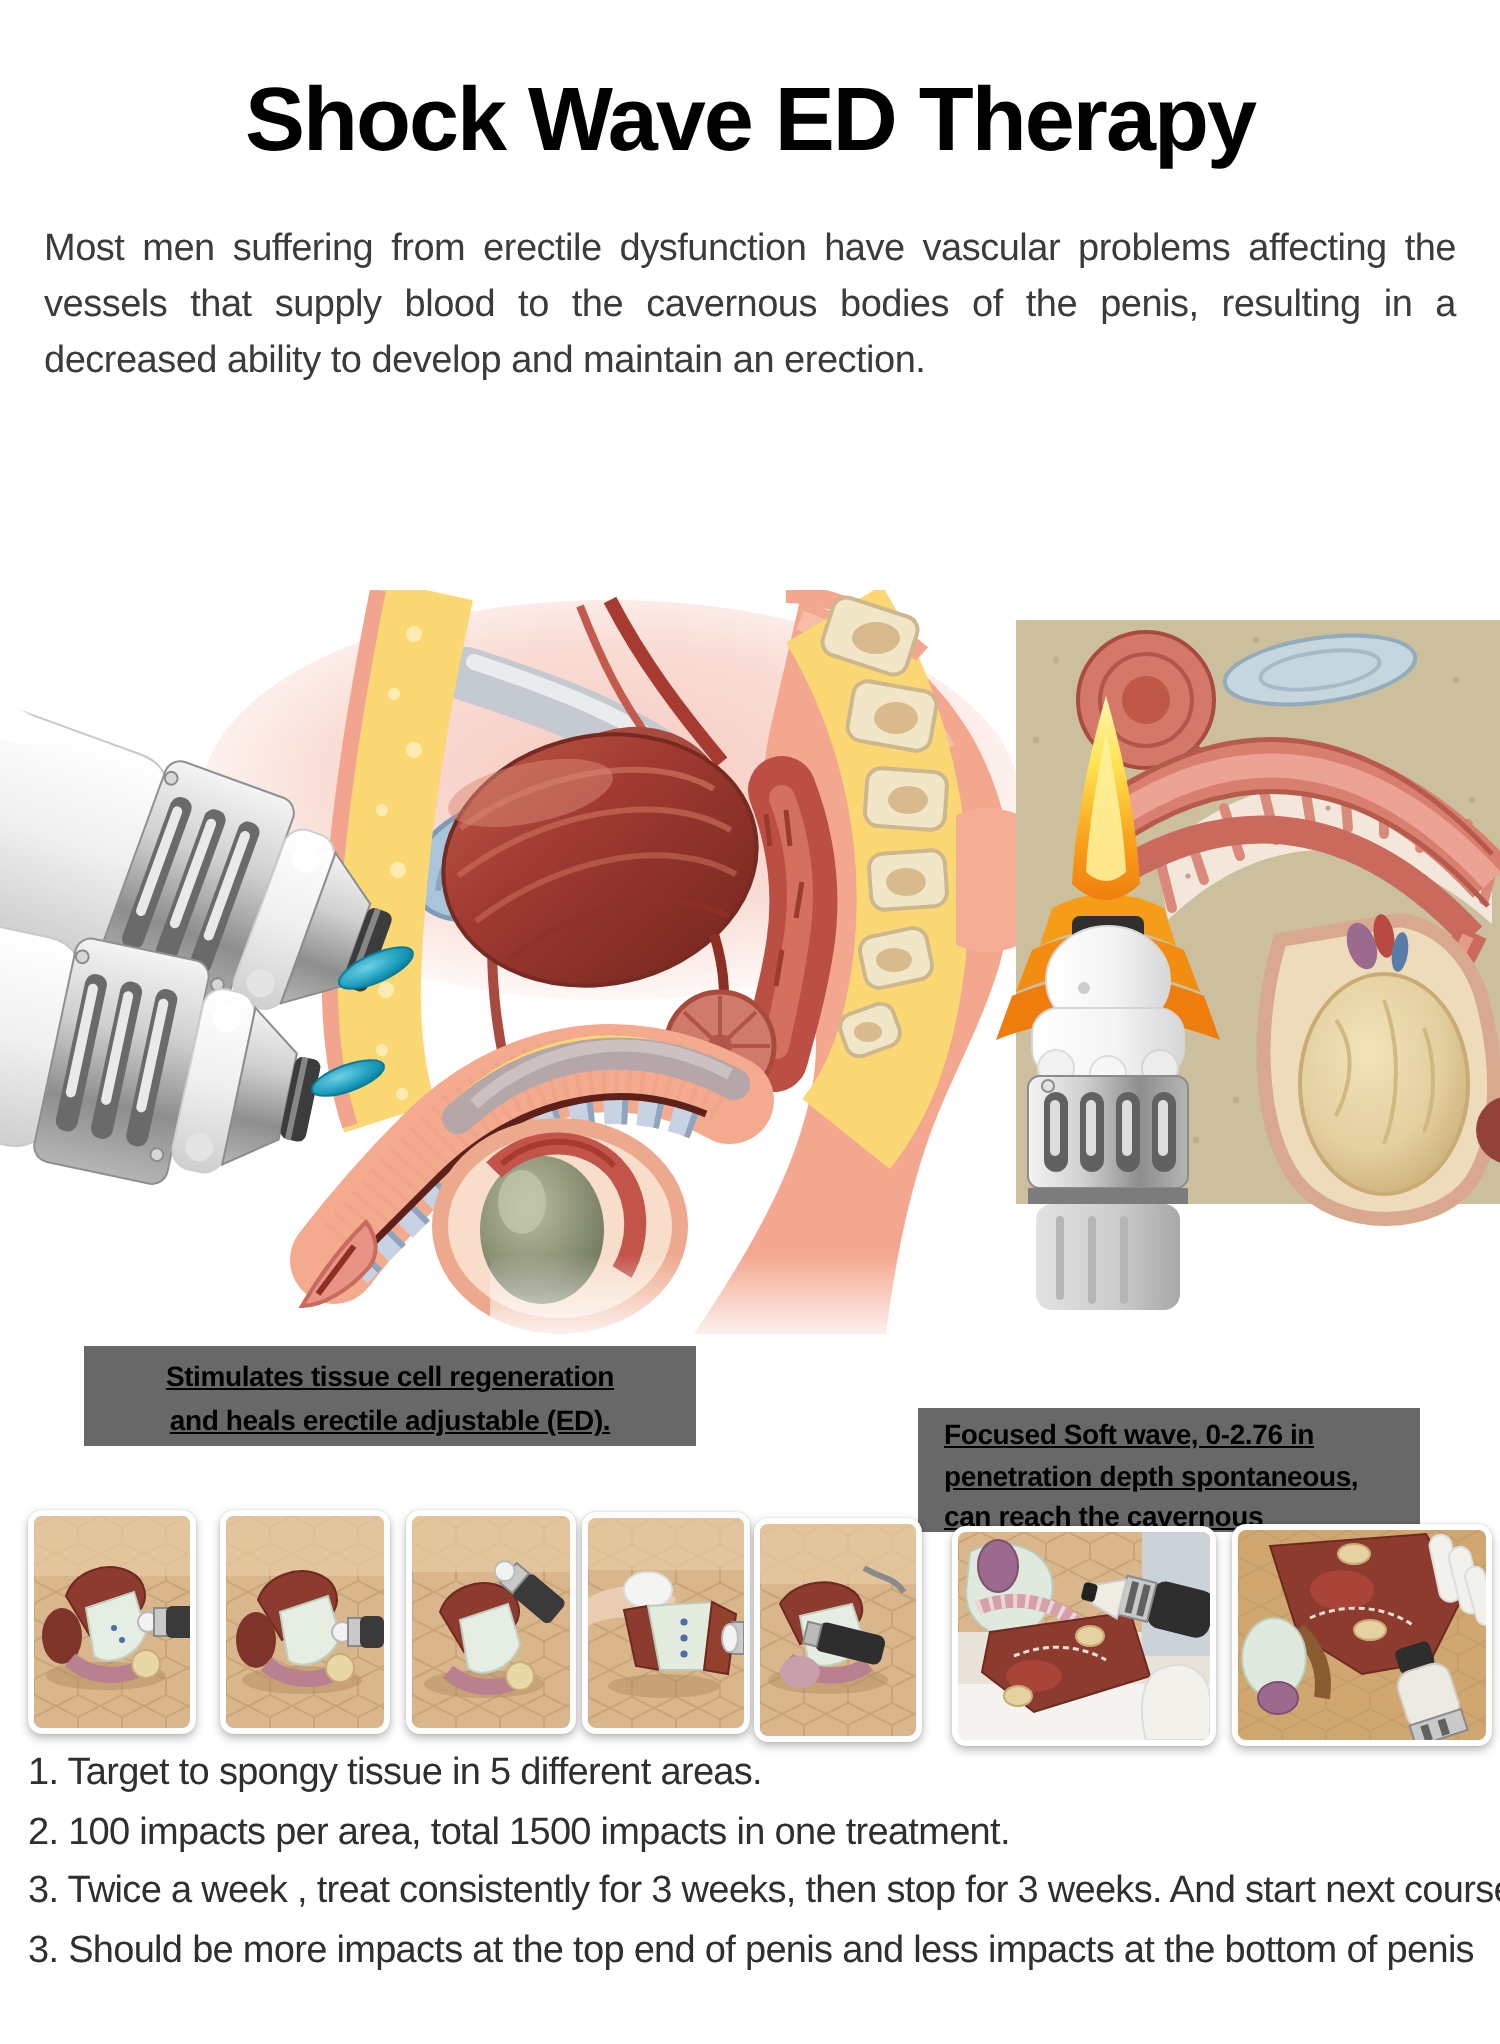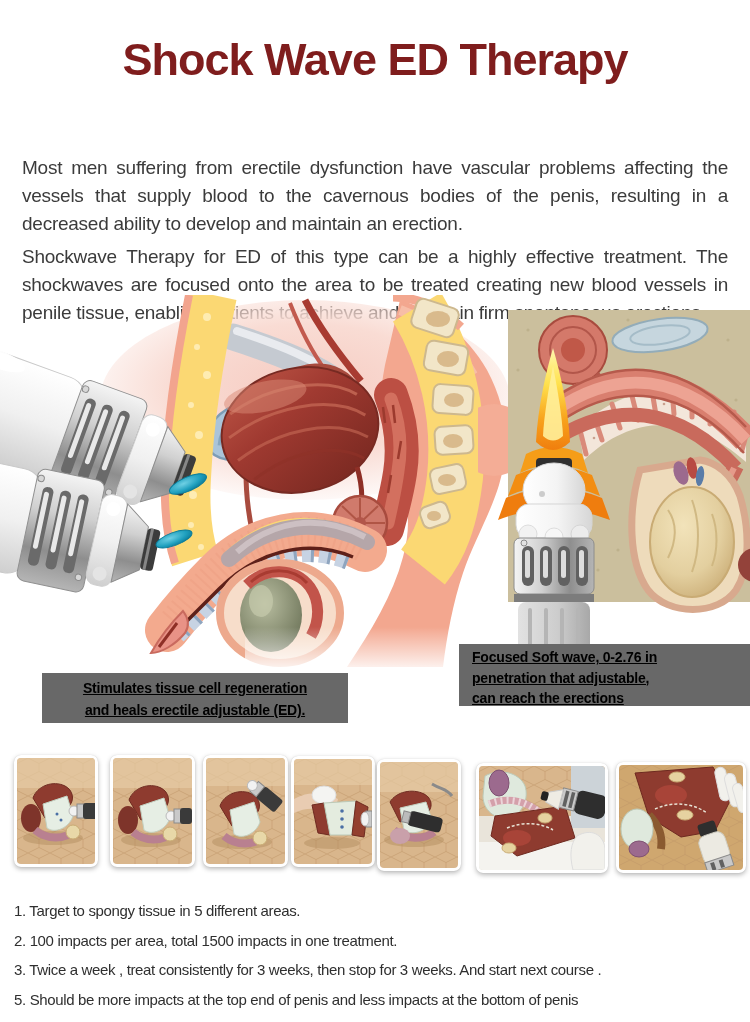--- a/index.html
+++ b/index.html
@@ -1,47 +1,46 @@
 <!DOCTYPE html>
 <html><head>
 <meta charset="utf-8">
 <style>
   html,body{margin:0;padding:0;background:#fff;}
   .page{position:relative;width:750px;height:1022px;background:#ffffff;overflow:hidden;
         font-family:"Liberation Sans",sans-serif;}
   .abs{position:absolute;}
   .title{position:absolute;top:34px;left:0;width:750px;text-align:center;
-         font-size:45px;font-weight:bold;color:#7f1d1d;letter-spacing:-1px;}
+         font-size:45px;font-weight:bold;color:#000000;letter-spacing:-1px;}
   .intro{position:absolute;top:111px;left:22px;width:706px;color:#3b3b3b;
-         font-size:19px;line-height:28px;text-align:justify;letter-spacing:-0.25px;margin-top:43px;}
+         font-size:19px;line-height:28px;text-align:justify;letter-spacing:-0.25px;}
   .intro p{margin:0;}
   .intro p + p{margin-top:5px;}
   .cap{position:absolute;background:#686868;color:#000000;font-weight:700;
        font-size:14px;letter-spacing:-0.2px;text-decoration:underline;}
   .cap-left{left:42px;top:673px;width:306px;height:50px;text-align:center;
             line-height:22px;padding-top:4px;box-sizing:border-box;}
-  .cap-right{left:459px;top:644px;width:291px;height:62px;text-align:left;
+  .cap-right{left:459px;top:704px;width:251px;height:62px;text-align:left;
              line-height:20.5px;padding:3px 0 0 13px;box-sizing:border-box;}
   .photo{position:absolute;background:#fff;border-radius:7px;padding:3px;
          box-shadow:0 2px 5px rgba(0,0,0,.28),0 0 1px rgba(0,0,0,.15);}
   .photo svg{display:block;border-radius:4px;}
-  .list{position:absolute;left:14px;top:896px;width:736px;color:#2f2f2f;
-        font-size:15px;letter-spacing:-0.35px;}
+  .list{position:absolute;left:14px;top:872px;width:736px;color:#2f2f2f;
+        font-size:19px;letter-spacing:-0.35px;}
   .list .li{height:29.5px;line-height:29.5px;white-space:nowrap;overflow:hidden;}
 </style>
 </head>
 <body>
 
 <div class="page">
 
   <div class="title">Shock Wave ED Therapy</div>
 
   <div class="intro">
     <p>Most men suffering from erectile dysfunction have vascular problems affecting the vessels that supply blood to the cavernous bodies of the penis, resulting in a decreased ability to develop and maintain an erection.</p>
-    <p>Shockwave Therapy for ED of this type can be a highly effective treatment. The shockwaves are focused onto the area to be treated creating new blood vessels in penile tissue, enabling patients to achieve and maintain firm spontaneous erections.</p>
   </div>
 
   <svg class="abs" style="left:95px;top:295px" width="425" height="380" viewBox="0 0 425 380">
     <defs>
       <radialGradient id="cGlow" cx="50%" cy="45%" r="60%">
         <stop offset="0%" stop-color="#f6cbc1"></stop>
           <stop offset="55%" stop-color="#f9dcd4"></stop>
         <stop offset="100%" stop-color="#f9dcd4" stop-opacity="0"></stop>
       </radialGradient>
       <linearGradient id="cBlad" x1="0" y1="0" x2="0.7" y2="1">
@@ -341,22 +340,22 @@
     </g>
     <circle cx="277" cy="255" r="17" fill="#93423a"></circle>
   </svg>
 
   <div class="cap cap-left">
     <div>Stimulates tissue cell regeneration</div>
     <div>and heals erectile adjustable (ED).</div>
   </div>
   <div class="cap cap-right">
     <div>Focused Soft wave, 0-2.76 in</div>
-    <div>penetration that adjustable,</div>
-    <div>can reach the erections</div>
+    <div>penetration depth spontaneous,</div>
+    <div>can reach the cavernous</div>
   </div>
 
   <div class="photo" style="left:14px;top:755px">
     <svg width="78" height="106" viewBox="0 0 78 106">
       <defs>
           <pattern id="hx1" width="22" height="19" patternUnits="userSpaceOnUse">
         <path d="M11,0 L22,5.5 L22,13.5 L11,19 L0,13.5 L0,5.5 Z" fill="none" stroke="#bd9468" stroke-opacity=".5"></path>
           </pattern>
         </defs>
       <rect width="78" height="106" fill="#d9b68c"></rect>
@@ -530,16 +529,16 @@
         <rect x="87" y="96" width="4" height="8" fill="#616161"></rect>
           <rect x="96" y="96" width="4" height="8" fill="#616161"></rect>
       </g>
     </svg>
   </div>
 
   <div class="list">
     <div class="li">1. Target to spongy tissue in 5 different areas.</div>
     <div class="li">2. 100 impacts per area, total 1500 impacts in one treatment.</div>
     <div class="li">3. Twice a week , treat consistently for 3 weeks, then stop for 3 weeks. And start next course .</div>
-    <div class="li">5. Should be more impacts at the top end of penis and less impacts at the bottom of penis</div>
+    <div class="li">3. Should be more impacts at the top end of penis and less impacts at the bottom of penis</div>
   </div>
 
 </div>
 
 </body></html>

